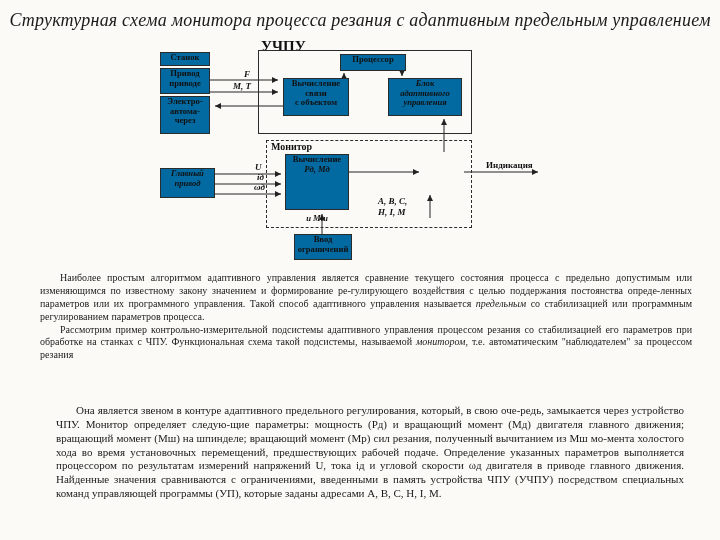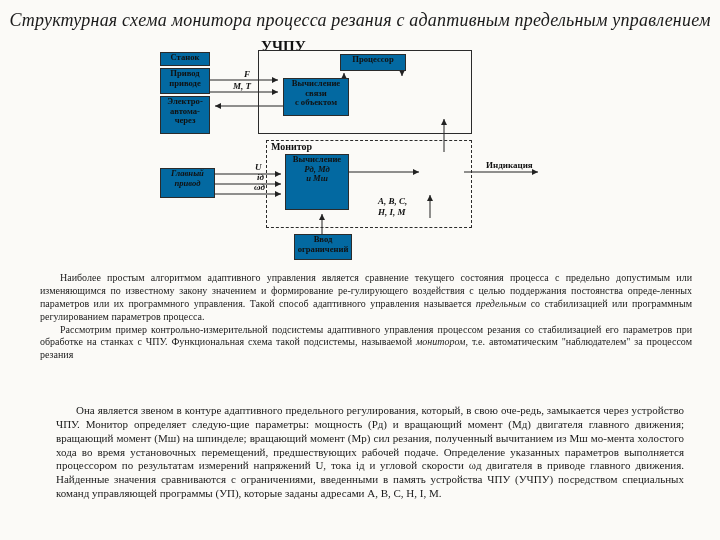--- a/index.html
+++ b/index.html
@@ -100,29 +100,34 @@
   </div>
 
   <div class="box" style="left:340px;top:18px;width:66px;height:17px;">
     <span>Процессор</span>
   </div>
   <div class="box" style="left:283px;top:42px;width:66px;height:38px;">
     <span class="ln">Вычисление</span>
     <span class="ln">связи</span>
     <span class="ln">с объектом</span>
   </div>
+  <div class="box" style="left:388px;top:42px;width:74px;height:38px;font-style:italic;">
+    <span class="ln">Блок</span>
+    <span class="ln">адаптивного</span>
+    <span class="ln">управления</span>
+  </div>
 
   <div class="dashed" style="left:266px;top:104px;width:206px;height:88px;"></div>
   <div class="siglabel plain" style="left:271px;top:105px;font-size:10px;">
     <span>Монитор</span>
   </div>
   <div class="box" style="left:285px;top:118px;width:64px;height:56px;">
     <span class="ln">Вычисление</span>
     <span class="ln" style="font-style:italic;">Pд, Mд</span>
-    <span class="ln" style="font-style:italic;">и Mш</span>
+    <span class="ln" style="font-style:italic;margin-top:40px;">и Mш</span>
   </div>
 
   <div class="box" style="left:294px;top:198px;width:58px;height:26px;">
     <span class="ln">Ввод</span>
     <span class="ln">ограничений</span>
   </div>
 
   <div class="siglabel" style="left:244px;top:33px;">
     <span>F</span>
   </div>

